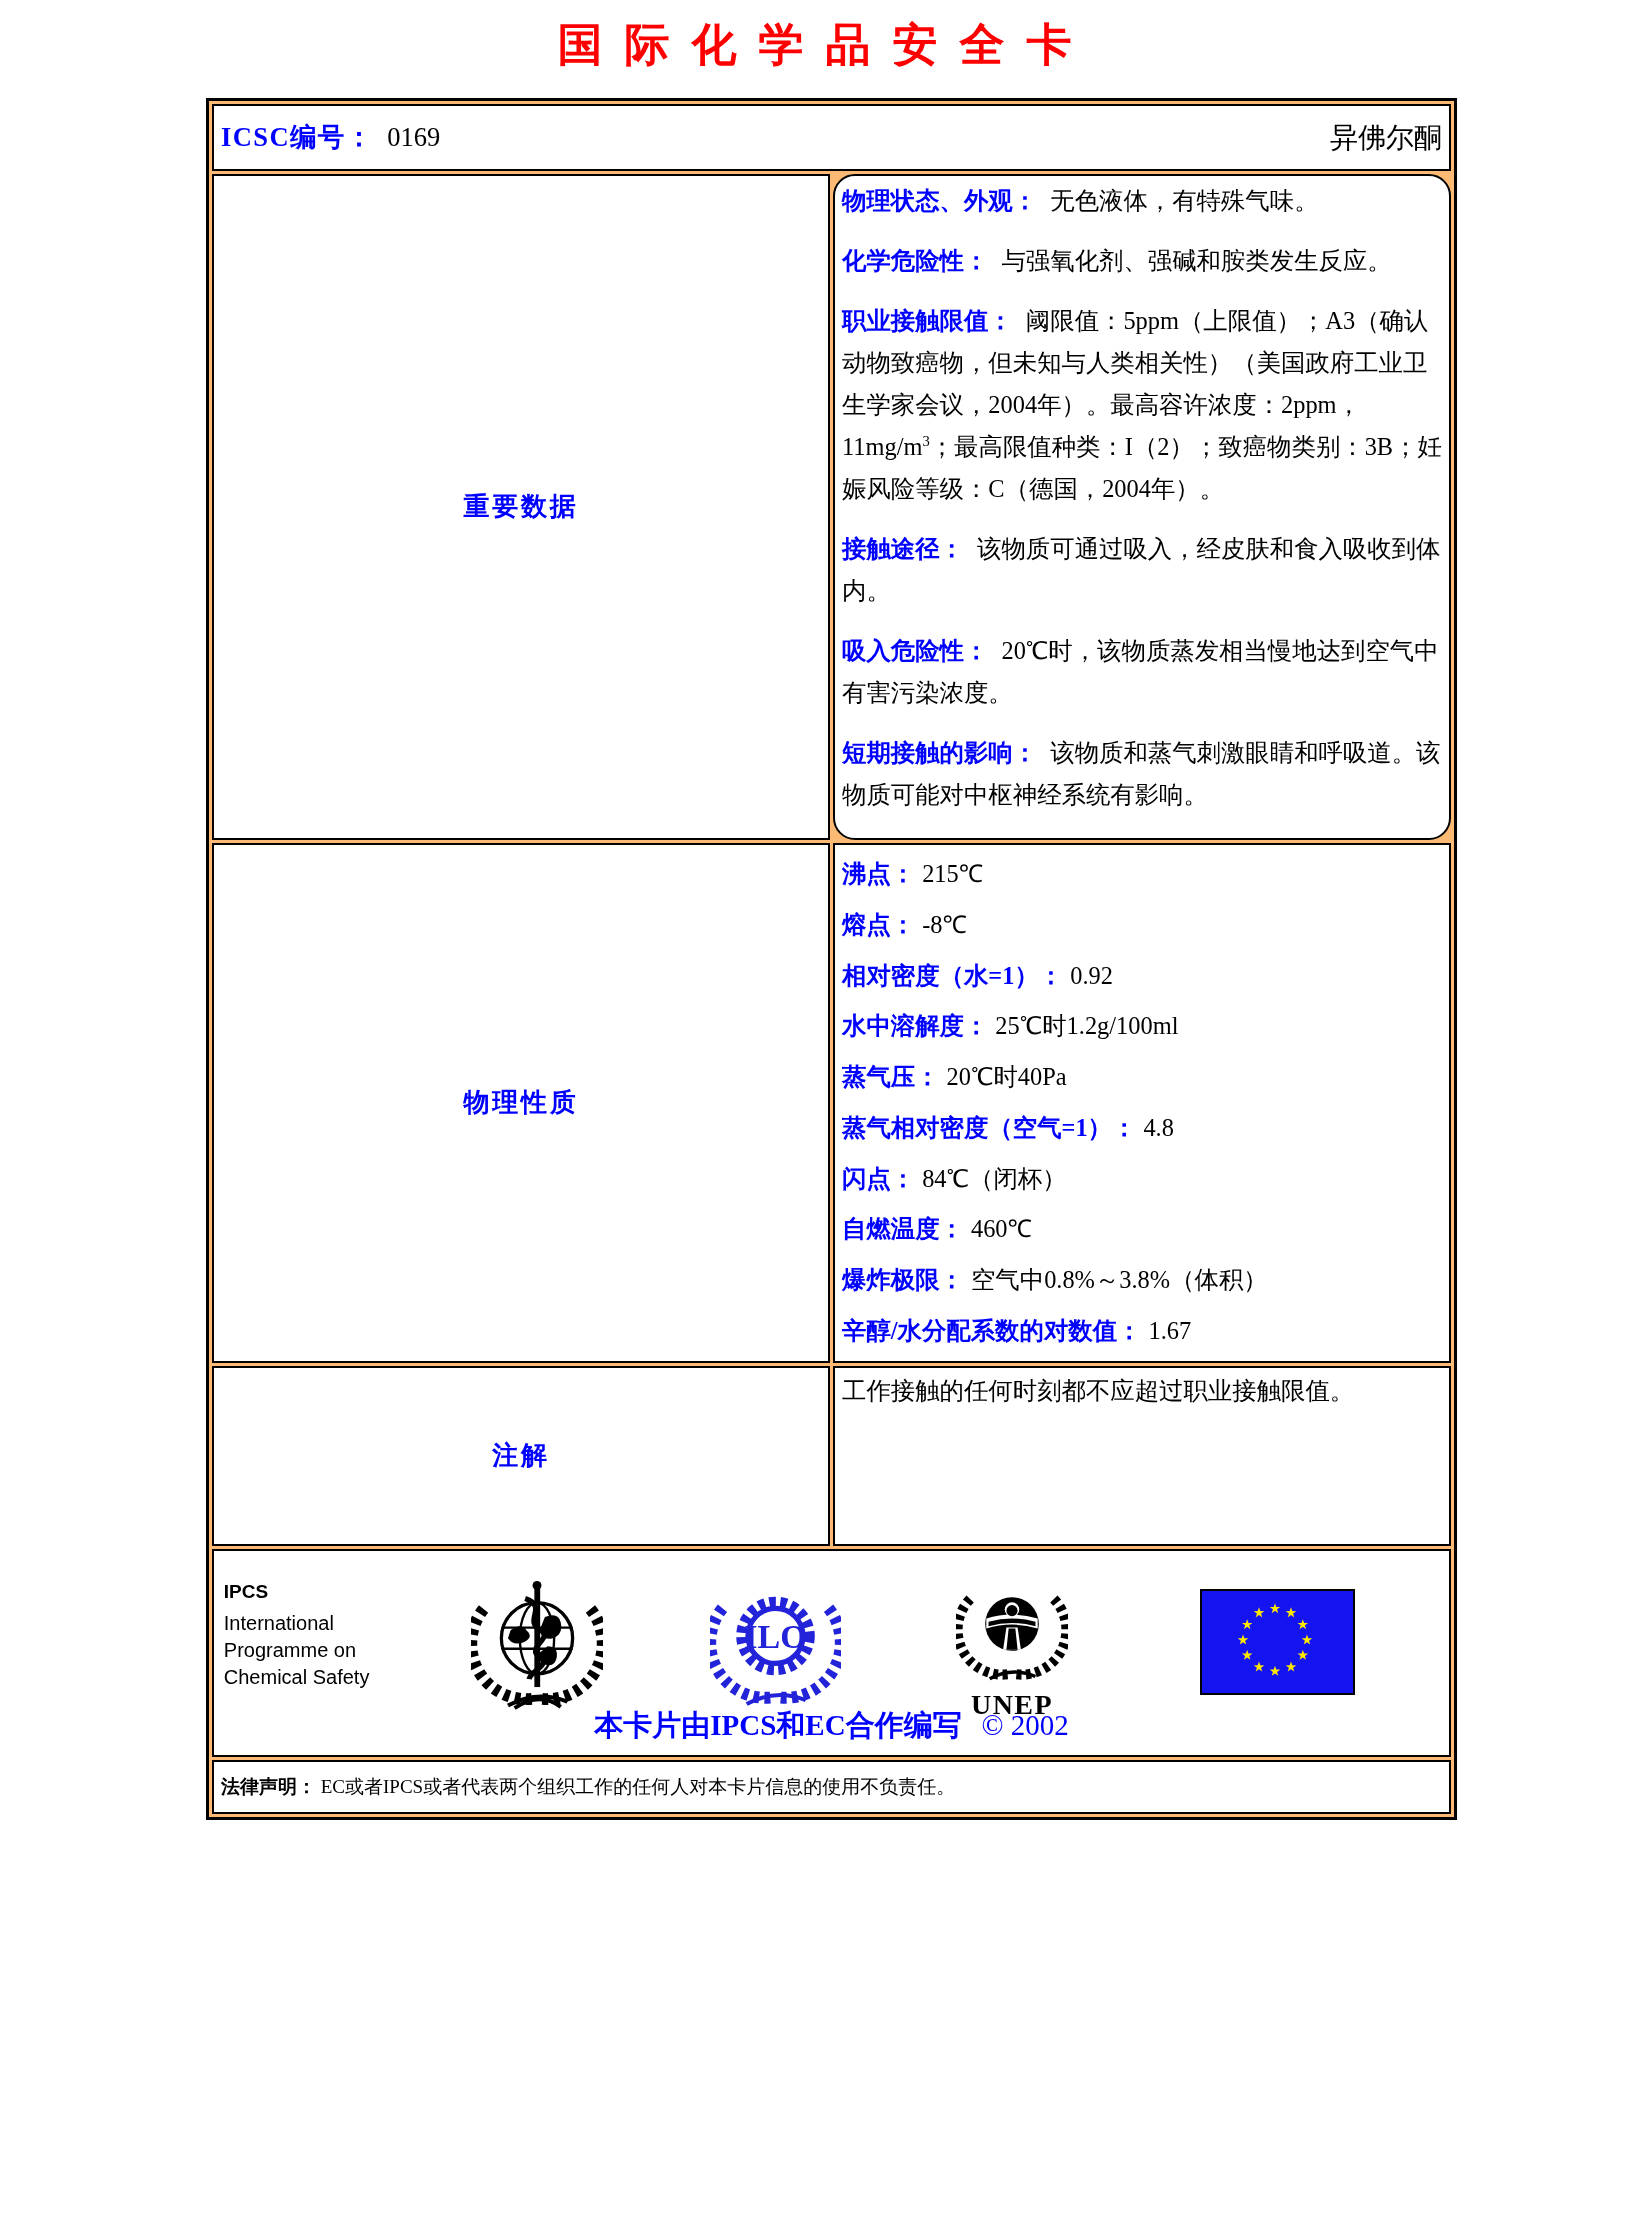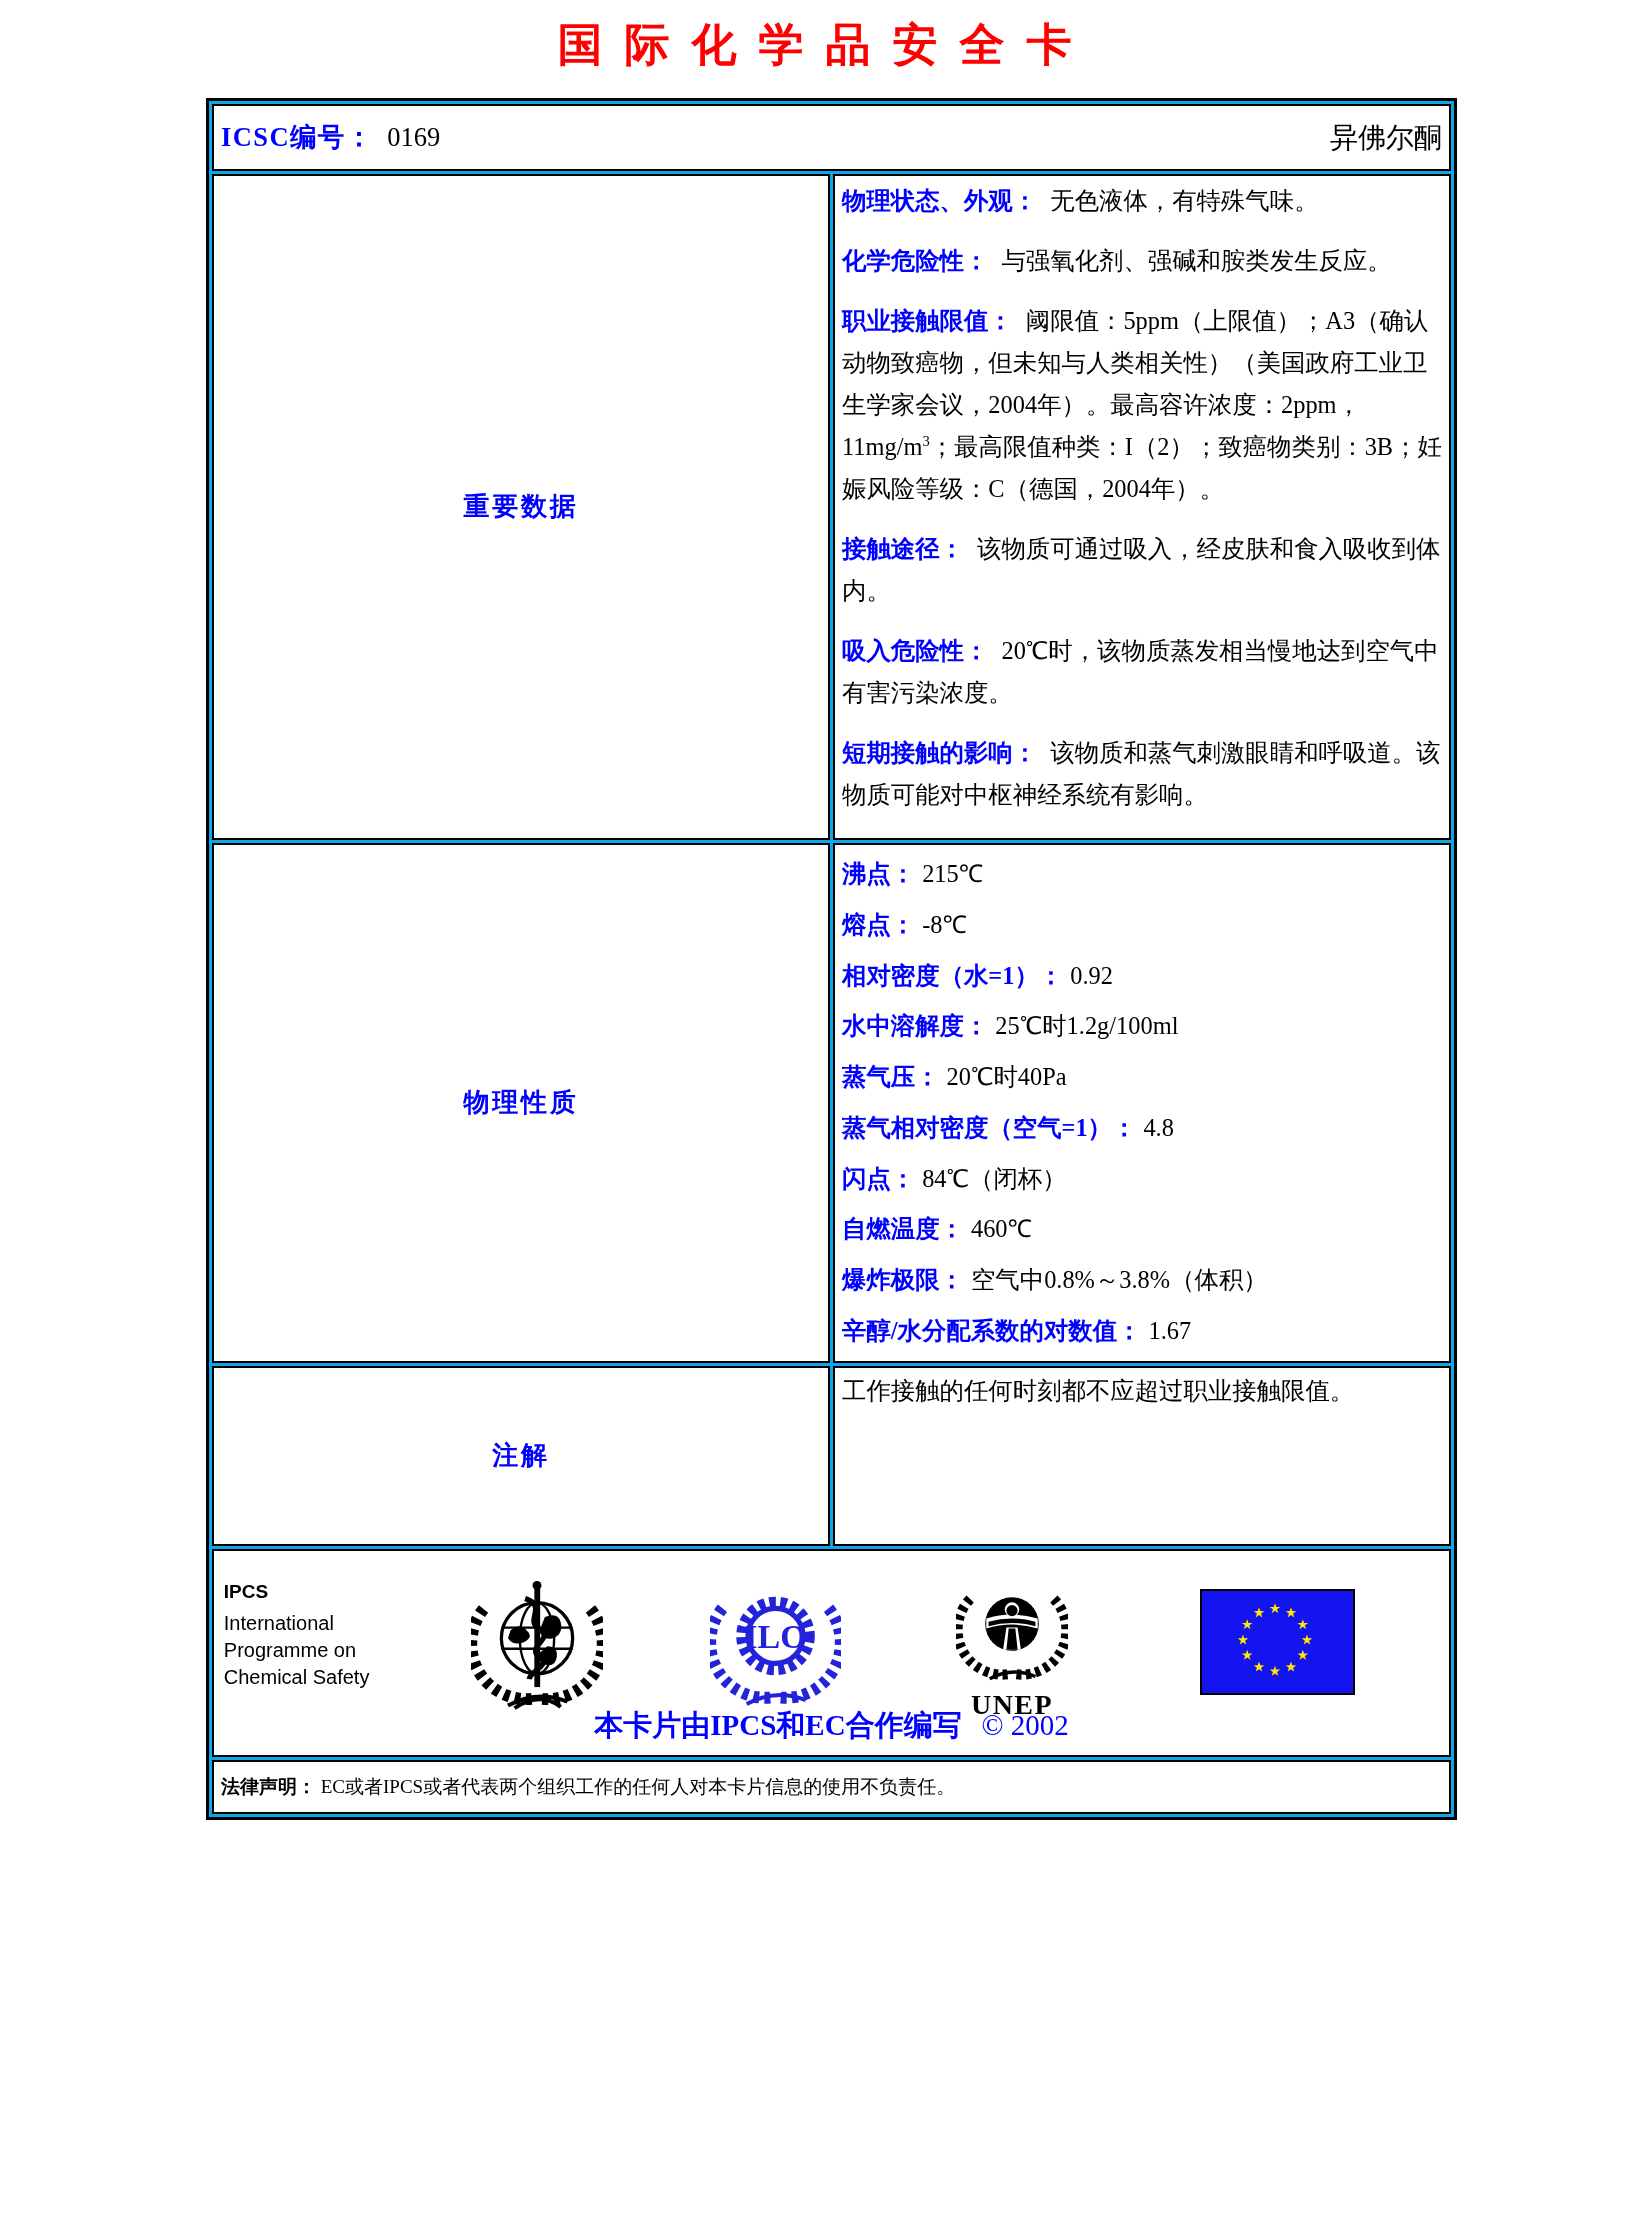--- a/index.html
+++ b/index.html
@@ -4,34 +4,34 @@
 <style>
   html,body{margin:0;padding:0;background:#fff;}
   .page{position:relative;width:1651px;height:2216px;background:#ffffff;
         font-family:"Liberation Serif",serif;color:#000;}
   
   .main-title{position:absolute;top:15.3px;left:0;width:100%;text-align:center;
       color:#ff0000;font-size:45px;font-weight:bold;letter-spacing:22px;margin:0;}
   
   table.card{position:absolute;left:206px;top:98px;width:1251px;
       border:3.5px solid #000;border-collapse:separate;border-spacing:3.5px;
-      table-layout:fixed;background:#0ea5e9;}
+      table-layout:fixed;background:#fdba74;}
   td{border:2.1px solid #000;vertical-align:top;box-sizing:border-box;
      padding:4.2px 7px;font-size:24.4px;line-height:1.55;background:#fff;}
   td.label-cell{width:174px;text-align:center;vertical-align:middle;
      color:#0000ff;font-weight:bold;font-size:26px;letter-spacing:2.8px;}
   .lbl{color:#0000ff;font-weight:bold;}
   .val{color:#000;font-weight:normal;margin-left:7px;}
   
   .hdr-cell{height:67px;vertical-align:middle;font-size:26.5px;}
   .hdr-flex{display:flex;justify-content:space-between;align-items:center;}
   .hdr-left .lbl{letter-spacing:1.4px;}
   .hdr-right{font-size:28px;}
   
-  .imp-cell{height:572px;}
+  .imp-cell{height:572px;border-radius:22px;}
   .imp-cell p{margin:0 0 18px 0;line-height:1.72;}
   
   .phy-cell{height:516px;}
   .phy-cell p{margin:0;line-height:2.08;}
   .env-cell{height:106px;}
   .note-cell{height:180px;}
   .add-cell{height:59px;vertical-align:middle;}
   
   .logo-cell{height:208px;position:relative;padding:0;}
   .ipcs-block{position:absolute;left:9.8px;top:31px;

